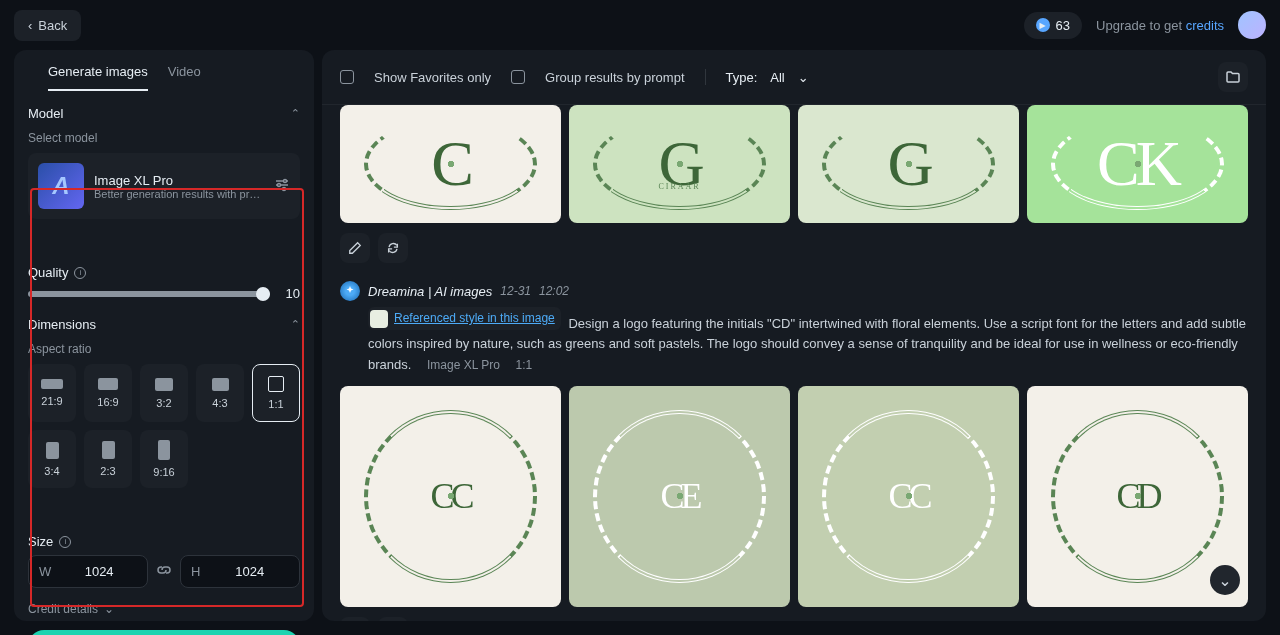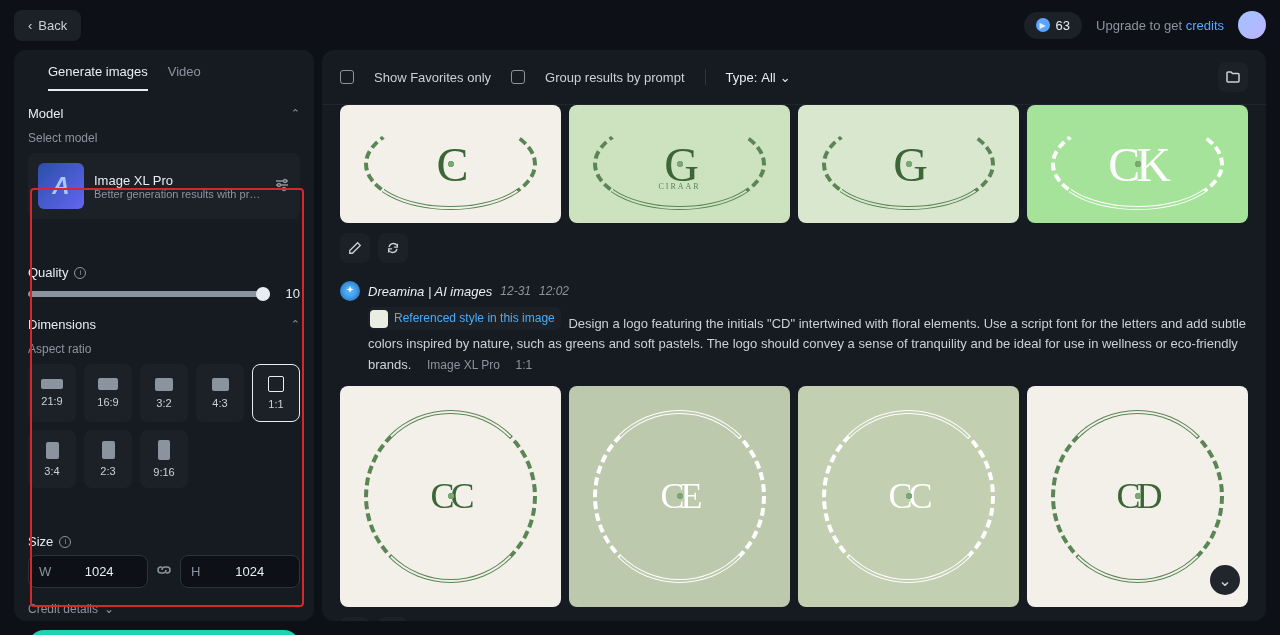--- a/index.html
+++ b/index.html
@@ -203,21 +203,21 @@
   display: flex;
   align-items: center;
   padding: 12px 18px;
   gap: 20px;
   font-size: 13px;
   border-bottom: 1px solid #21262d;
 }
 .checkbox-row { display: flex; align-items: center; gap: 20px; color: #c9d1d9; cursor: pointer; }
 .cbox { width: 14px; height: 14px; border: 1.5px solid #8b949e; border-radius: 3px; }
 .divider { width: 1px; height: 16px; background: #30363d; }
-.type-dd { display: flex; align-items: center; gap: 4px; cursor: pointer; }
+.type-dd { display: flex; align-items: center; gap: 13px; cursor: pointer; }
 .spacer { flex: 1; }
 .folder-btn {
   width: 30px; height: 30px;
   background: #1c2128;
   border-radius: 8px;
   display: flex;
   align-items: center;
   justify-content: center;
   cursor: pointer;
   color: #c9d1d9;
@@ -268,20 +268,21 @@
 .ref-chip {
   display: inline-flex;
   align-items: center;
   gap: 6px;
   background: #1c2128;
   border-radius: 6px;
   padding: 2px 6px 2px 2px;
   color: #4dabf7;
   font-size: 12px;
   margin-right: 4px;
+  text-decoration: underline;
 }
 .ref-thumb { width: 18px; height: 18px; background: #e8eee2; border-radius: 4px; }
 .meta-tag { color: #8b949e; font-size: 12px; margin-left: 12px; }
 
 .scroll-down {
   position: absolute;
   right: 26px;
   bottom: 26px;
   width: 30px; height: 30px;
   background: #21262d;
@@ -314,21 +315,21 @@
 .wreath.white { border-color: #fff; }
 .wreath.open { border-top-color: transparent; }
 .wreath::before, .wreath::after {
   content: "";
   position: absolute;
   width: 12px; height: 12px;
   background: radial-gradient(circle,#7aa873 40%,transparent 41%);
 }
 .mono { font-size: 36px; color: #3d6638; letter-spacing: -4px; }
 .mono.white { color: #fff; }
-.mono.lg { font-size: 48px; }
+.mono.lg { font-size: 64px; }
 .submono { position: absolute; bottom: 18%; font-size: 8px; letter-spacing: 2px; color: #5a8555; }
 </style>
 </head>
 <body>
 
 <div class="topbar">
   <button class="back-btn">
     <span>‹</span>
     <span>Back</span>
   </button>

